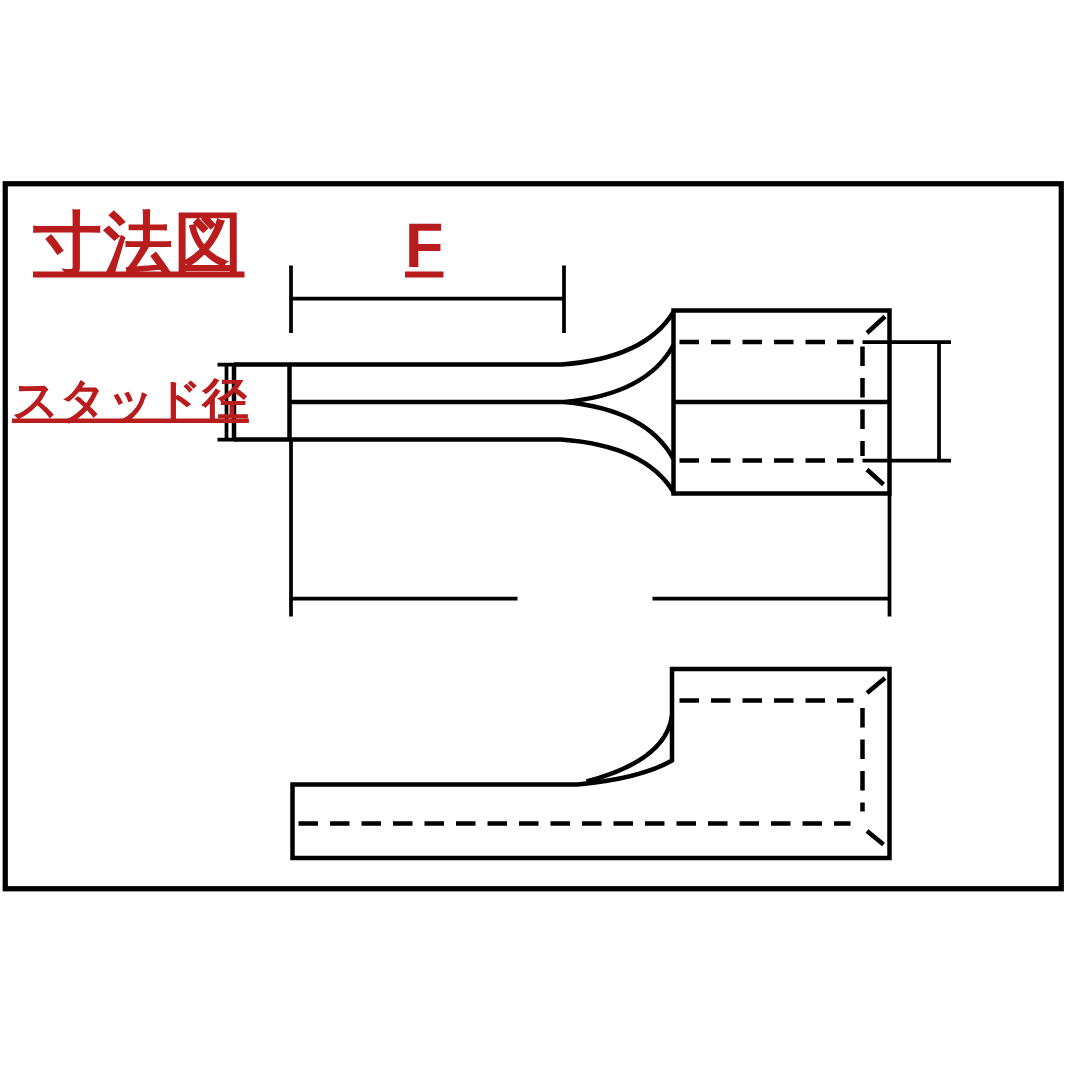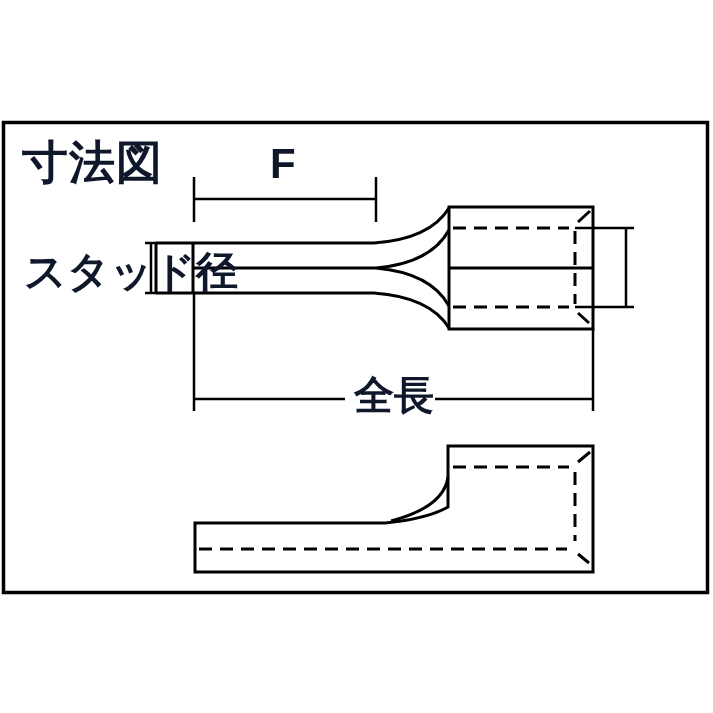--- a/index.html
+++ b/index.html
@@ -15,42 +15,42 @@
     background: #ffffff;
     overflow: hidden;
   }
   #linework {
     position: absolute;
     left: 0;
     top: 0;
   }
   .label {
     position: absolute;
-    color: #0f172a;
+    color: #b91c1c;
     white-space: nowrap;
     line-height: 1;
     font-weight: 600;
+    text-decoration: underline;
   }
   .label-title {
     left: 22px;
     top: 139px;
     font-size: 46px;
     font-weight: 700;
     letter-spacing: 1px;
   }
   .label-f {
     left: 270px;
     top: 143px;
     font-size: 42px;
   }
   .label-stud {
     left: 8px;
     top: 251px;
-    font-size: 42px;
-    margin-left: 16px;
+    font-size: 31px;
   }
   .label-inner {
     left: 630px;
     top: 250px;
     font-size: 37px;
   }
   .label-zencho {
     left: 354px;
     top: 375px;
     font-size: 40px;
@@ -98,15 +98,14 @@
       <path d="M448,477 Q444,507 391,521" stroke-width="3"></path>
 
       <path d="M453,467 H569 M575,472 V541 M199,549 H567" stroke-width="3" stroke-dasharray="13 8"></path>
       <path d="M578,462 L590,452 M578,554 L589,563" stroke-width="3"></path>
     </g>
   </svg>
 
   <div class="label label-title">寸法図</div>
   <div class="label label-f">F</div>
   <div class="label label-stud">スタッド径</div>
-  <div class="label label-zencho">全長</div>
 
 </div>
 
 </body></html>

